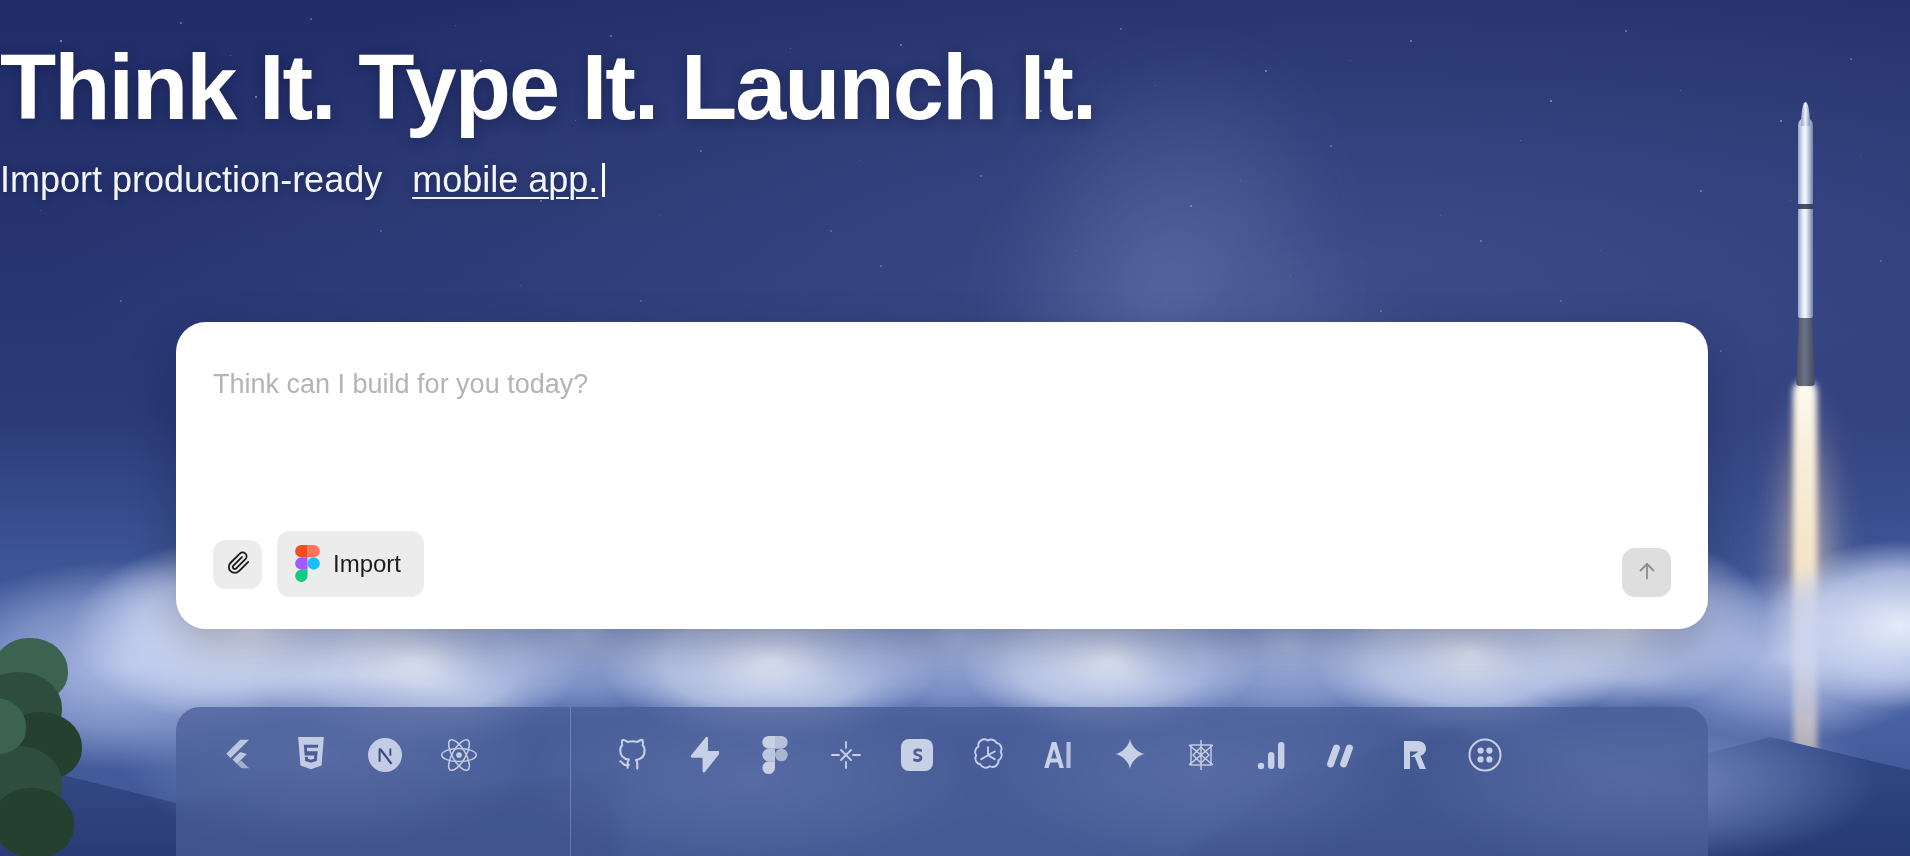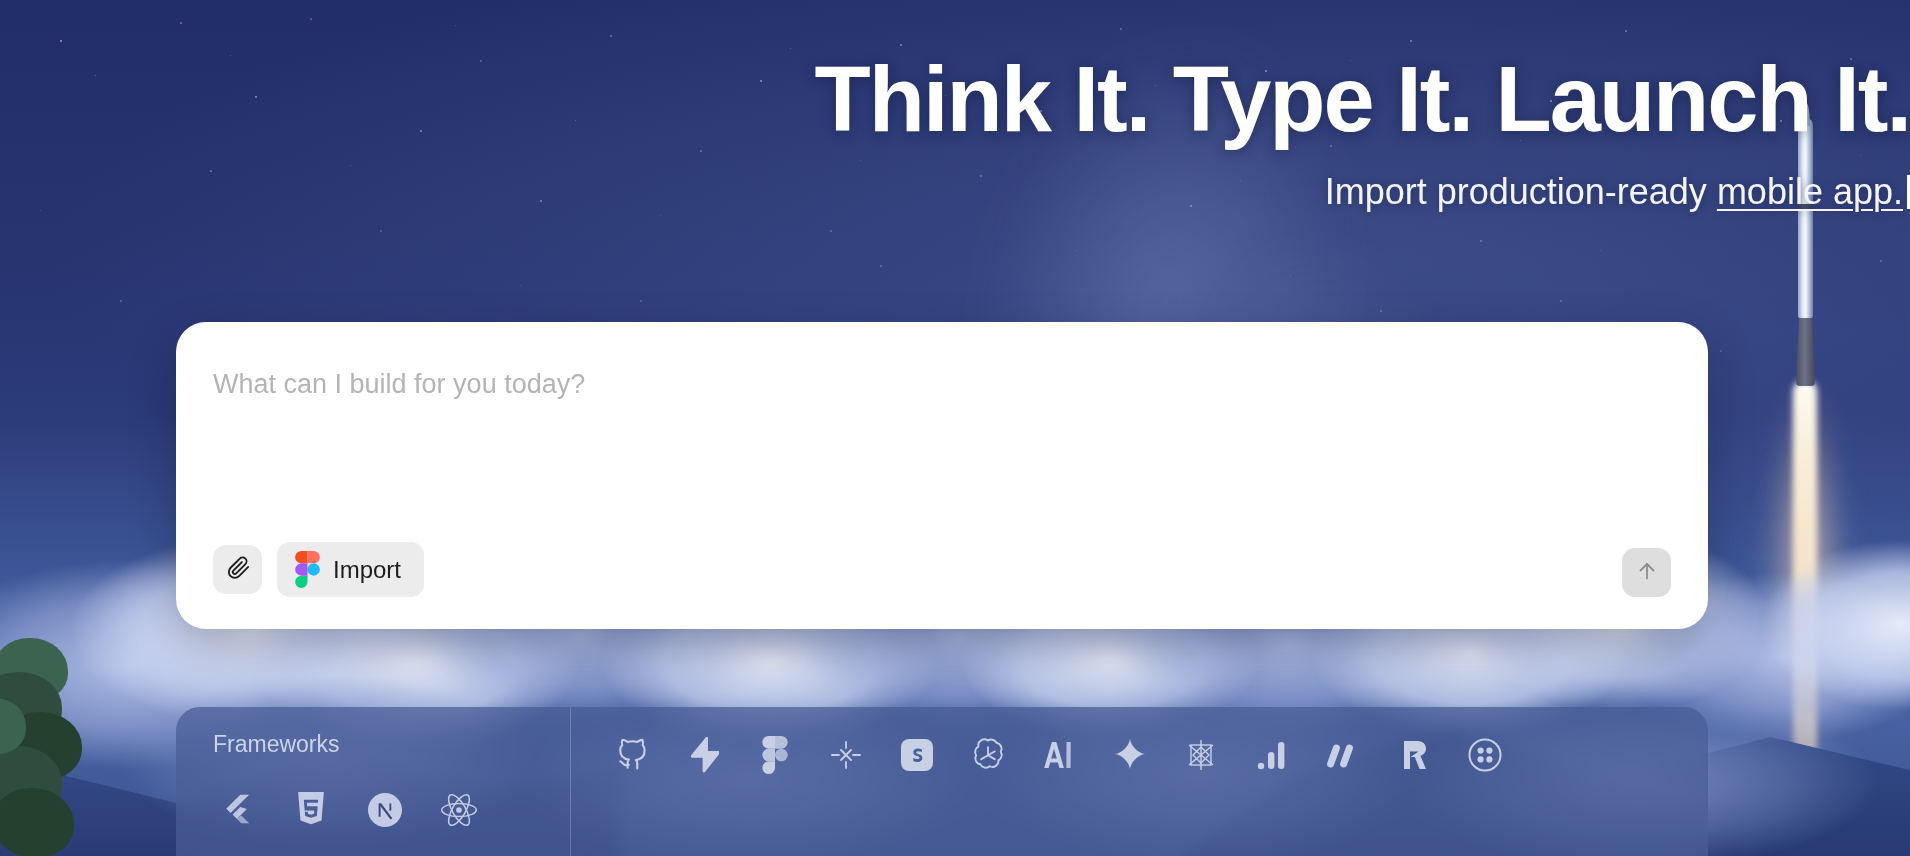--- a/index.html
+++ b/index.html
@@ -143,32 +143,32 @@
          background:linear-gradient(180deg,#37508e,#273a74); }
 
   .tree {
     position:absolute; left:-24px; top:638px; width:116px; height:218px;
   }
   .tb { position:absolute; border-radius:48% 52% 46% 54%; background:#2f4d3e; filter:blur(.6px); }
   .tb.l { background:#3b6350; }
   .tb.d { background:#25402f; }
 
   
-  .hero { position:absolute; left:0; right:0; top:52px; text-align:right; }
+  .hero { position:absolute; left:0; right:0; top:40px; text-align:left; }
   .headline {
     font-size:92px; font-weight:700; letter-spacing:-2px; line-height:1.04;
     color:#ffffff;
     text-shadow:0 2px 14px rgba(12,20,50,.42);
   }
   .subline {
     margin-top:22px;
     font-size:36px; font-weight:400; color:#f3f5fb; line-height:1.2;
     text-shadow:0 1px 8px rgba(12,20,50,.40);
   }
-  .subline .typed { text-decoration:underline; text-underline-offset:5px; text-decoration-thickness:2px; }
+  .subline .typed { text-decoration:underline; text-underline-offset:5px; text-decoration-thickness:2px;margin-left:20px; }
   .caret {
     display:inline-block; width:3px; height:34px; background:#ffffff;
     vertical-align:-5px; margin-left:4px;
   }
 
   
   .card {
     position:absolute; left:176px; top:322px; width:1532px; height:307px;
     background:#ffffff; border-radius:30px;
     box-shadow:0 18px 46px rgba(10,18,48,.30);
@@ -178,21 +178,21 @@
     font-size:27px; color:#b3b4b8; font-weight:400;
   }
   .toolbar {
     position:absolute; left:37px; bottom:32px; display:flex; align-items:center; gap:15px;
   }
   .btn-attach {
     width:49px; height:49px; border-radius:13px; background:#ececec;
     display:flex; align-items:center; justify-content:center; border:none; cursor:pointer;
   }
   .btn-import {
-    height:55px; border-radius:13px; background:#ececec; border:none; cursor:pointer;
+    height:66px; border-radius:13px; background:#ececec; border:none; cursor:pointer;
     display:flex; align-items:center; gap:13px; padding:0 23px 0 17px;
   }
   .btn-import .lbl { font-size:24px; color:#1d1d1f; font-weight:400; }
   .btn-send {
     position:absolute; right:37px; bottom:32px;
     width:49px; height:49px; border-radius:13px; background:#dedede;
     display:flex; align-items:center; justify-content:center; border:none; cursor:pointer;
   }
 
   
@@ -271,21 +271,21 @@
 </div>
 
 <div class="hero">
   <h1 class="headline">Think It. Type It. Launch It.</h1>
   <div class="subline">
     <span>Import production-ready </span><span class="typed">mobile app.</span><span class="caret"></span>
   </div>
 </div>
 
 <div class="card">
-  <div class="placeholder">What can I build for you today?</div>
+  <div class="placeholder">Think can I build for you today?</div>
 
   <div class="toolbar">
     <button class="btn-attach">
       <span>
         <svg width="26" height="26" viewBox="0 0 24 24" fill="none" stroke="#1d1d1f" stroke-width="1.7" stroke-linecap="round" stroke-linejoin="round">
           <path d="M21.44 11.05l-8.49 8.49a5.5 5.5 0 0 1-7.78-7.78l8.49-8.49a3.67 3.67 0 0 1 5.19 5.19l-8.5 8.49a1.83 1.83 0 0 1-2.6-2.6l7.85-7.84"></path>
         </svg>
       </span>
     </button>
 
@@ -309,21 +309,20 @@
         <line x1="12" y1="19.5" x2="12" y2="5"></line>
         <polyline points="5.5,11.5 12,5 18.5,11.5"></polyline>
       </svg>
     </span>
   </button>
 </div>
 
 <div class="bottombar">
 
   <div class="bb-sec frameworks">
-    <div class="bb-title">Frameworks</div>
     <div class="bb-icons">
 
       <span class="ic">
         <svg width="34" height="34" viewBox="0 0 24 24" fill="#c3ccE4">
           <path d="M14.3 1.2 4.4 11.1l3.1 3.1L20.6 1.2zM14.3 9.8 8.9 15.2l3.1 3.1 1.5-1.5 5.5-5.5z" opacity=".95"></path>
           <path d="m12 18.3 3.1 3.1h5.5l-5.6-5.6z" opacity=".7"></path>
         </svg>
       </span>
 
       <span class="ic">

